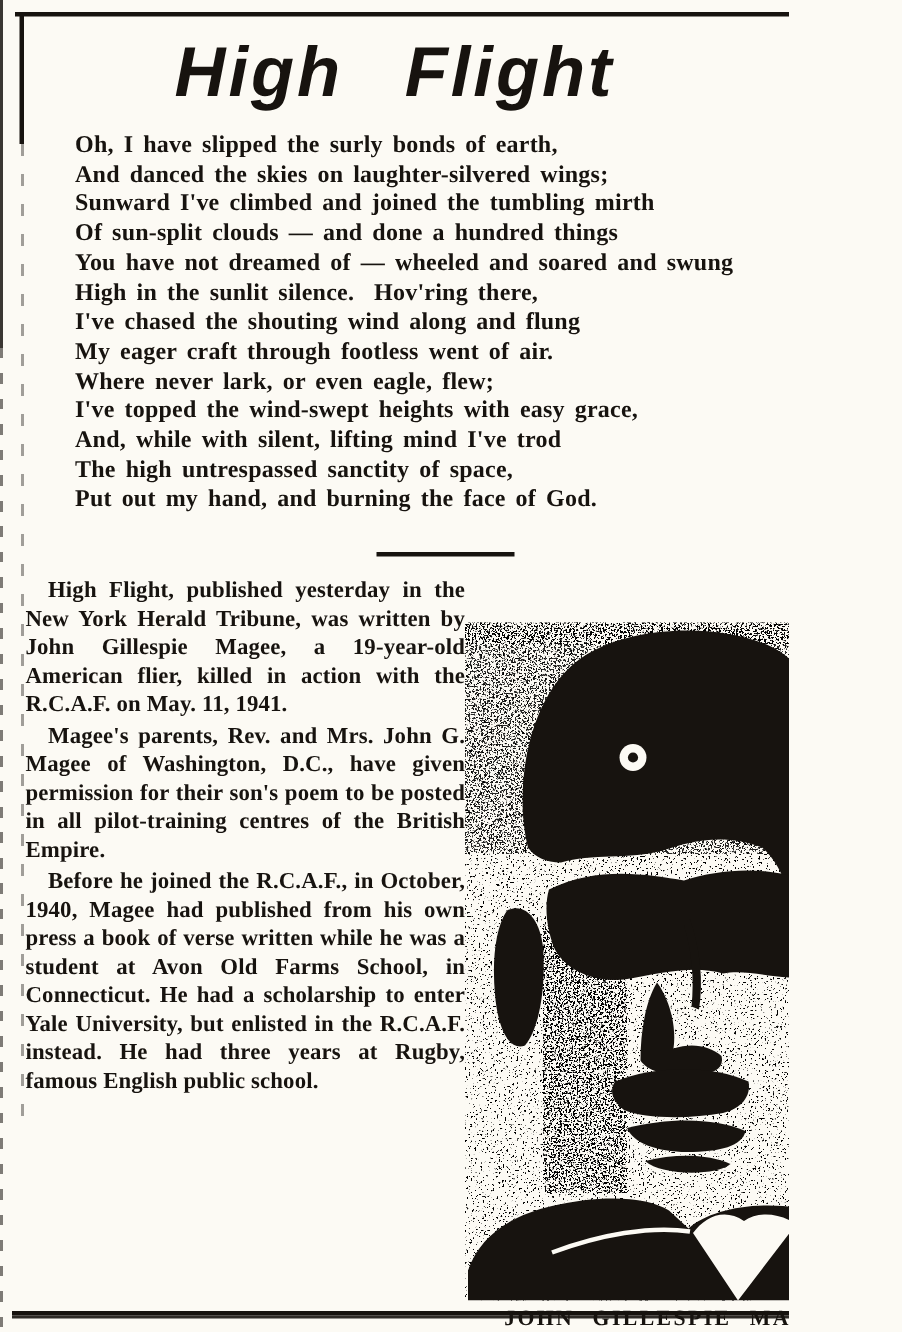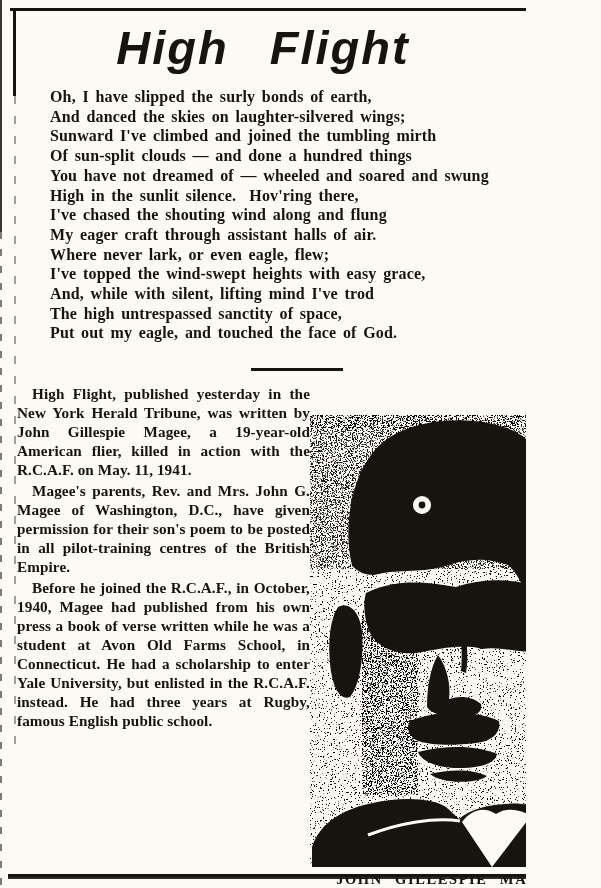--- a/index.html
+++ b/index.html
@@ -68,26 +68,26 @@
   <div class="title">High Flight</div>
 
   <div class="poem">
     <div class="poem-line">Oh, I have slipped the surly bonds of earth,</div>
     <div class="poem-line">And danced the skies on laughter-silvered wings;</div>
     <div class="poem-line">Sunward I've climbed and joined the tumbling mirth</div>
     <div class="poem-line">Of sun-split clouds — and done a hundred things</div>
     <div class="poem-line">You have not dreamed of — wheeled and soared and swung</div>
     <div class="poem-line">High in the sunlit silence.  Hov'ring there,</div>
     <div class="poem-line">I've chased the shouting wind along and flung</div>
-    <div class="poem-line">My eager craft through assistant halls of air.</div>
+    <div class="poem-line">My eager craft through footless went of air.</div>
     <div class="poem-line">Where never lark, or even eagle, flew;</div>
     <div class="poem-line">I've topped the wind-swept heights with easy grace,</div>
     <div class="poem-line">And, while with silent, lifting mind I've trod</div>
     <div class="poem-line">The high untrespassed sanctity of space,</div>
-    <div class="poem-line">Put out my eagle, and touched the face of God.</div>
+    <div class="poem-line">Put out my hand, and burning the face of God.</div>
   </div>
   <div class="poem-divider"></div>
 
   <div class="article">
     <p>High Flight, published yesterday in the New York Herald Tribune, was written by John Gillespie Magee, a 19-year-old American flier, killed in action with the R.C.A.F. on May. 11, 1941.</p>
     <p>Magee's parents, Rev. and Mrs. John G. Magee of Washington, D.C., have given permission for their son's poem to be posted in all pilot-training centres of the British Empire.</p>
     <p>Before he joined the R.C.A.F., in October, 1940, Magee had published from his own press a book of verse written while he was a student at Avon Old Farms School, in Connecticut. He had a scholarship to enter Yale University, but enlisted in the R.C.A.F. instead. He had three years at Rugby, famous English public school.</p>
   </div>
 
   <div class="photo-col">

